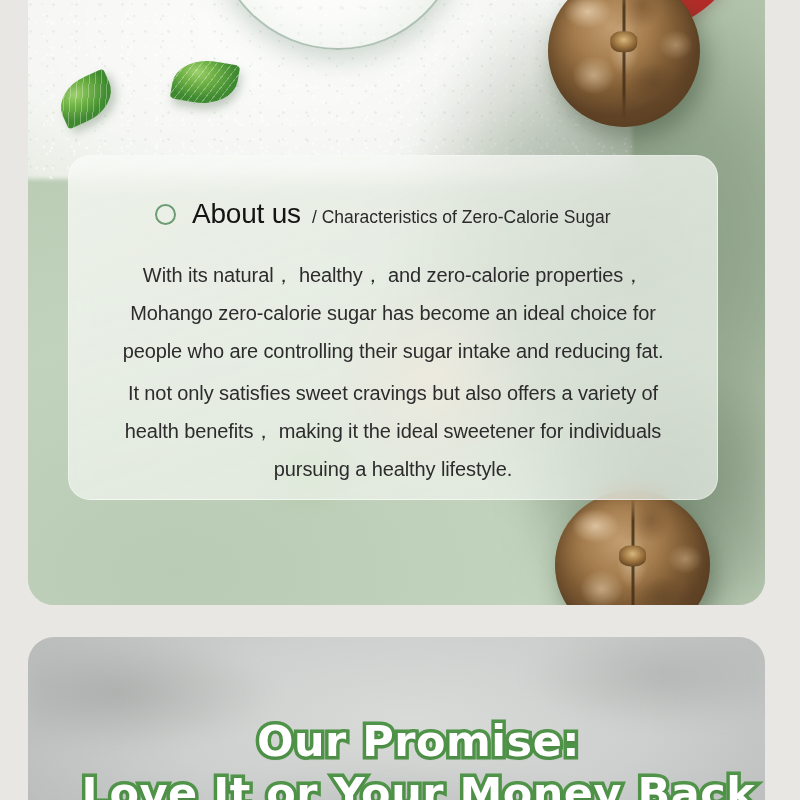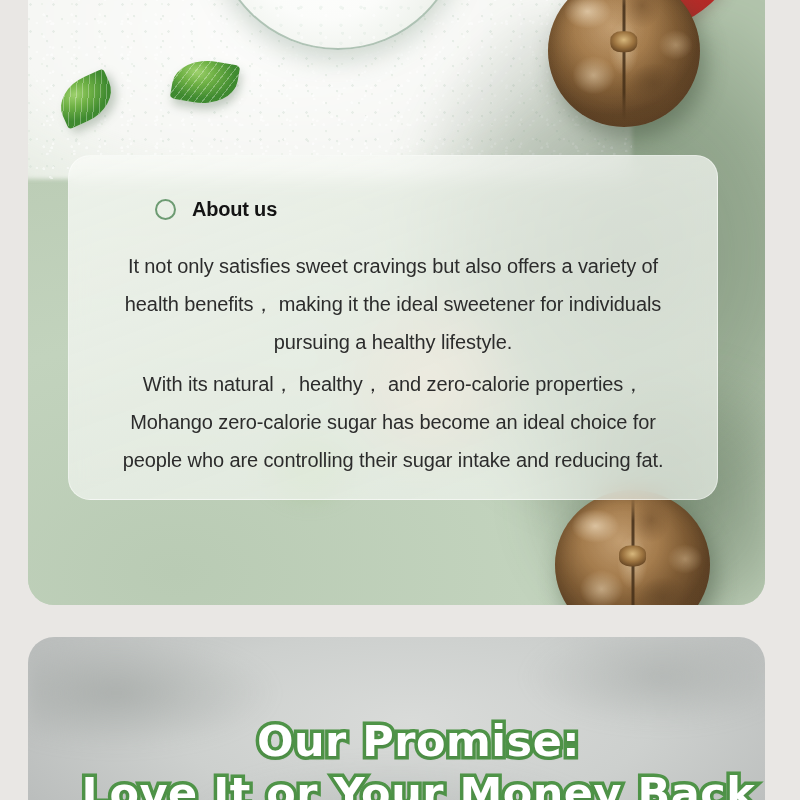--- a/index.html
+++ b/index.html
@@ -241,22 +241,22 @@
   .ring-icon {
     width: 21px;
     height: 21px;
     border: 2px solid #6d9b72;
     border-radius: 50%;
     flex: 0 0 auto;
     align-self: center;
     margin-right: 5px;
   }
   .about-title {
-    font-size: 20px;
-    font-weight: bold;
+    font-size: 28px;
+    font-weight: normal;
     color: #141414;
     letter-spacing: -0.2px;
     white-space: nowrap;
   }
   .about-sub {
     font-size: 17.5px;
     color: #2a2a2a;
     white-space: nowrap;
   }
 
@@ -351,24 +351,25 @@
       <div class="mf-texture"></div>
       <div class="mf-seam"></div>
       <div class="mf-core"></div>
     </div>
 
     <div class="glass">
 
       <div class="about-head">
         <span class="ring-icon"></span>
         <span class="about-title">About us</span>
+        <span class="about-sub">/ Characteristics of Zero-Calorie Sugar</span>
       </div>
 
+      <p class="para">With its natural， healthy， and zero-calorie properties， Mohango zero-calorie sugar has become an ideal choice for people who are controlling their sugar intake and reducing fat.</p>
       <p class="para">It not only satisfies sweet cravings but also offers a variety of health benefits， making it the ideal sweetener for individuals pursuing a healthy lifestyle.</p>
-      <p class="para">With its natural， healthy， and zero-calorie properties， Mohango zero-calorie sugar has become an ideal choice for people who are controlling their sugar intake and reducing fat.</p>
 
     </div>
   </section>
 
   <section class="promise-card">
     <div class="promise-blur"></div>
     <div class="promise-text">
       <span class="promise-line">Our Promise:</span>
       <span class="promise-line">Love It or Your Money Back</span>
     </div>

